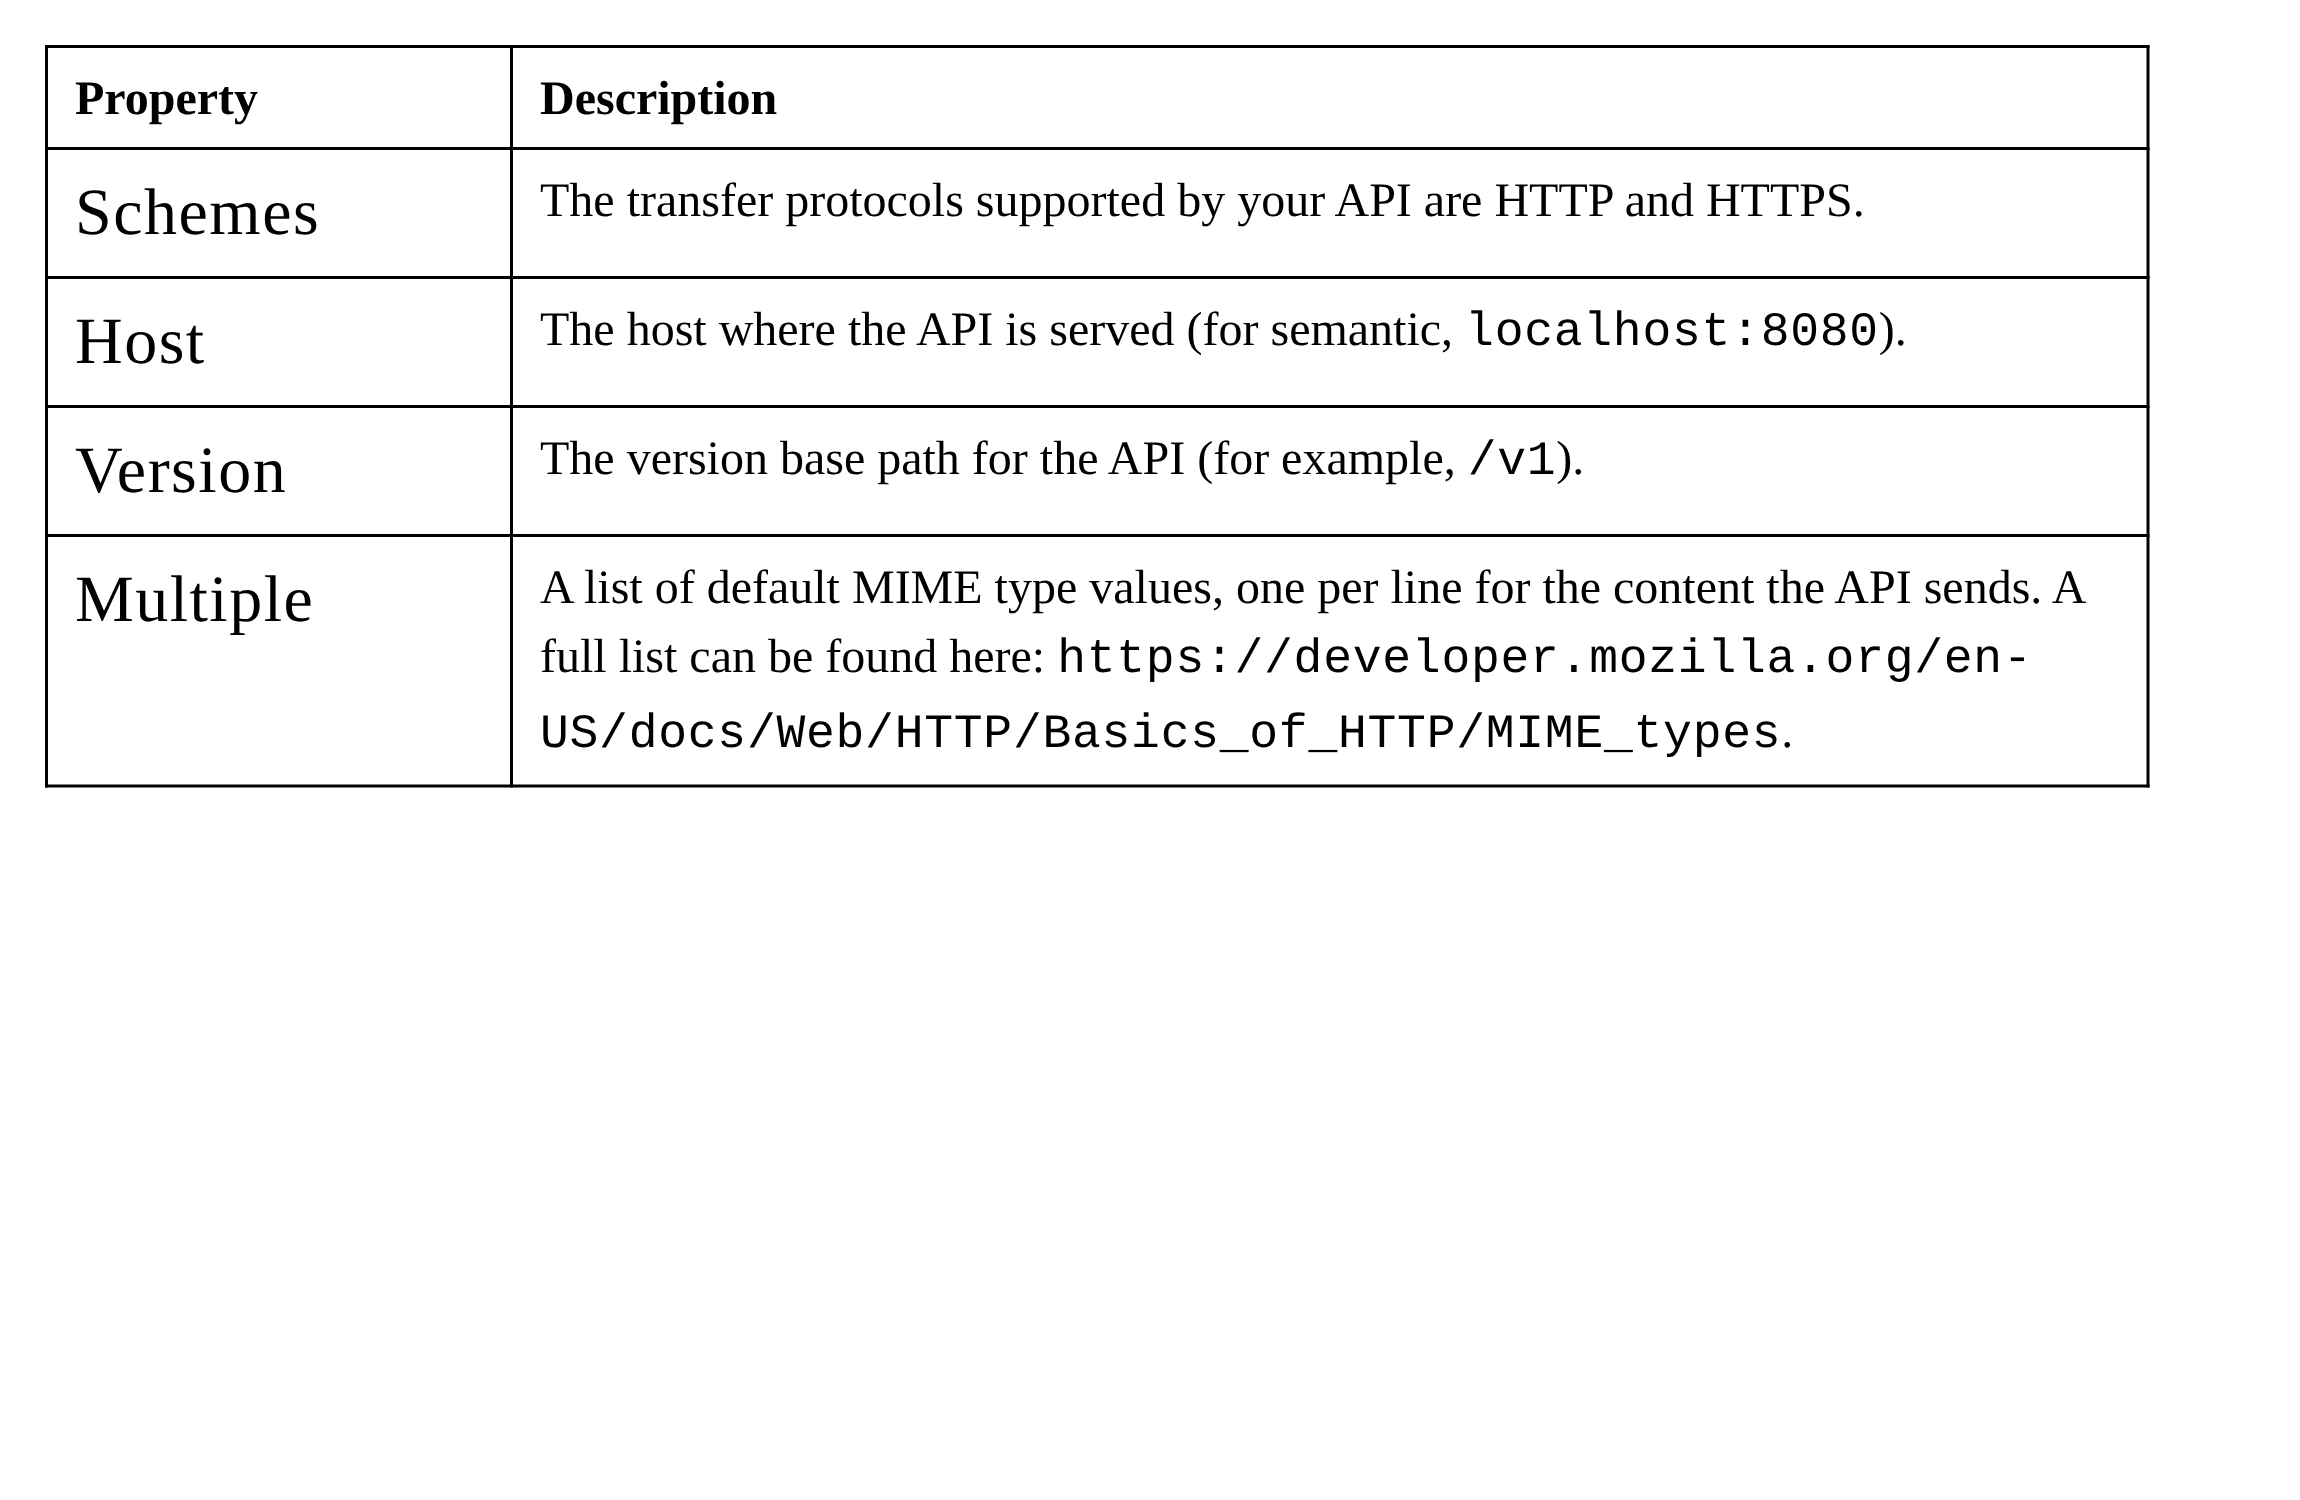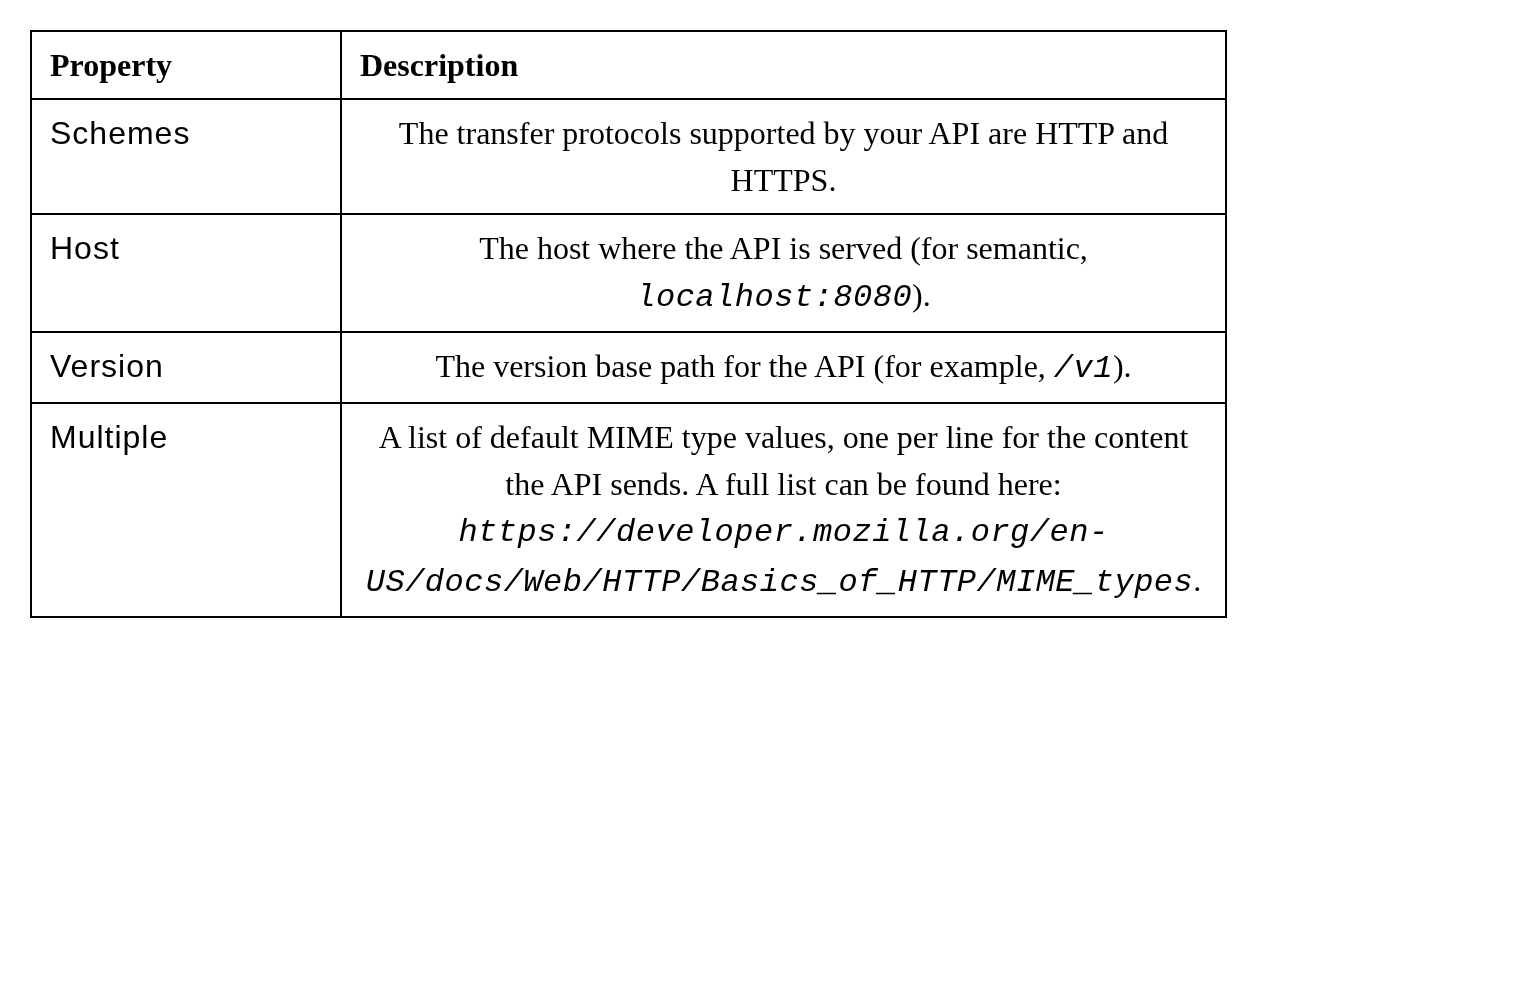--- a/index.html
+++ b/index.html
@@ -8,21 +8,21 @@
       box-sizing: border-box;
     }
     body {
       background: #ffffff;
       font-family: Georgia, 'Times New Roman', serif;
       padding: 30px;
       width: 1533px;
     }
     table {
       border-collapse: collapse;
-      width: 1197px;
+      width: 1403px;
       background: #ffffff;
     }
     th, td {
       border: 2px solid #000000;
       padding: 10px 18px;
       text-align: left;
       vertical-align: top;
       font-size: 32px;
       line-height: 1.45;
       color: #000000;
@@ -33,30 +33,28 @@
     }
     th.col-property {
       width: 310px;
     }
     th.col-description {
       width: auto;
     }
     .mono {
       font-family: 'Courier New', Courier, monospace;
       letter-spacing: 0.5px;
-      font-style: italic;
     }
     td.property-cell {
-      font-family: Liberation Sans, sans-serif;
-      font-size: 32px;
+      font-family: Liberation Serif, serif;
+      font-size: 44px;
       letter-spacing: 1px;
     }
     td.description-cell {
       font-family: Georgia, 'Times New Roman', serif;
-      text-align: center;
     }
   </style>
 </head>
 <body>
 
 <table>
   <thead>
     <tr>
       <th class="col-property">Property</th>
       <th class="col-description">Description</th>

